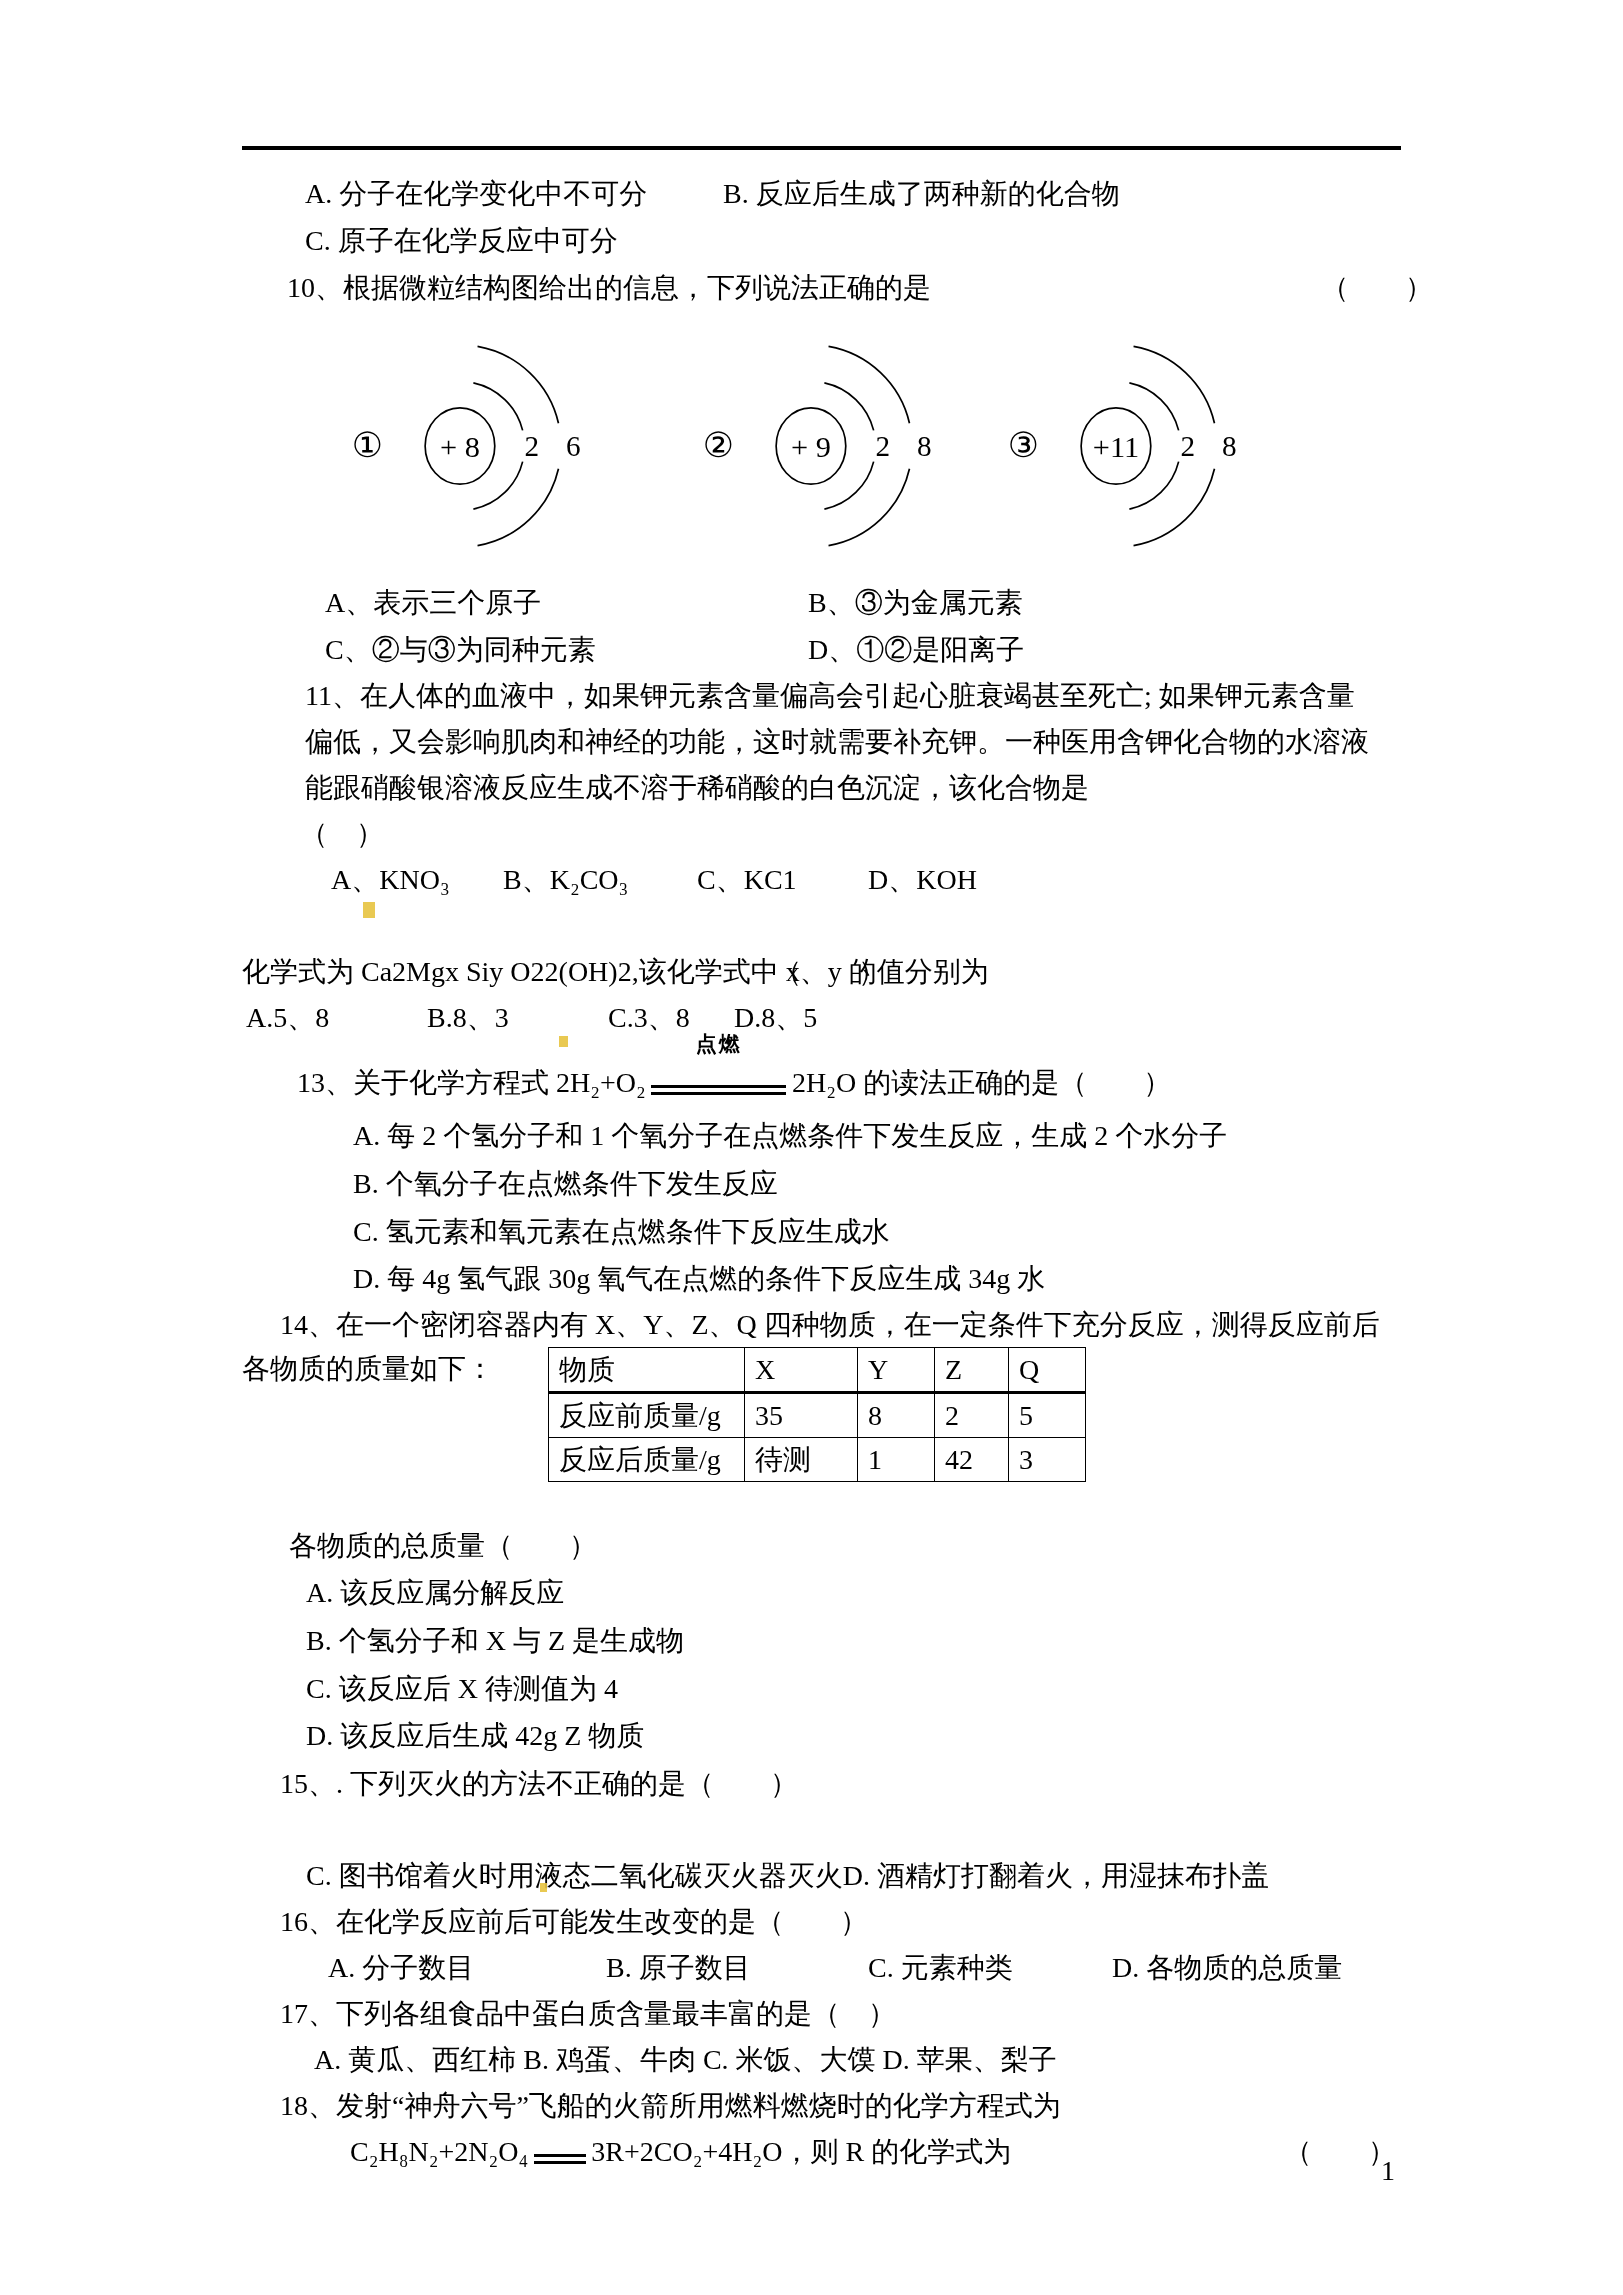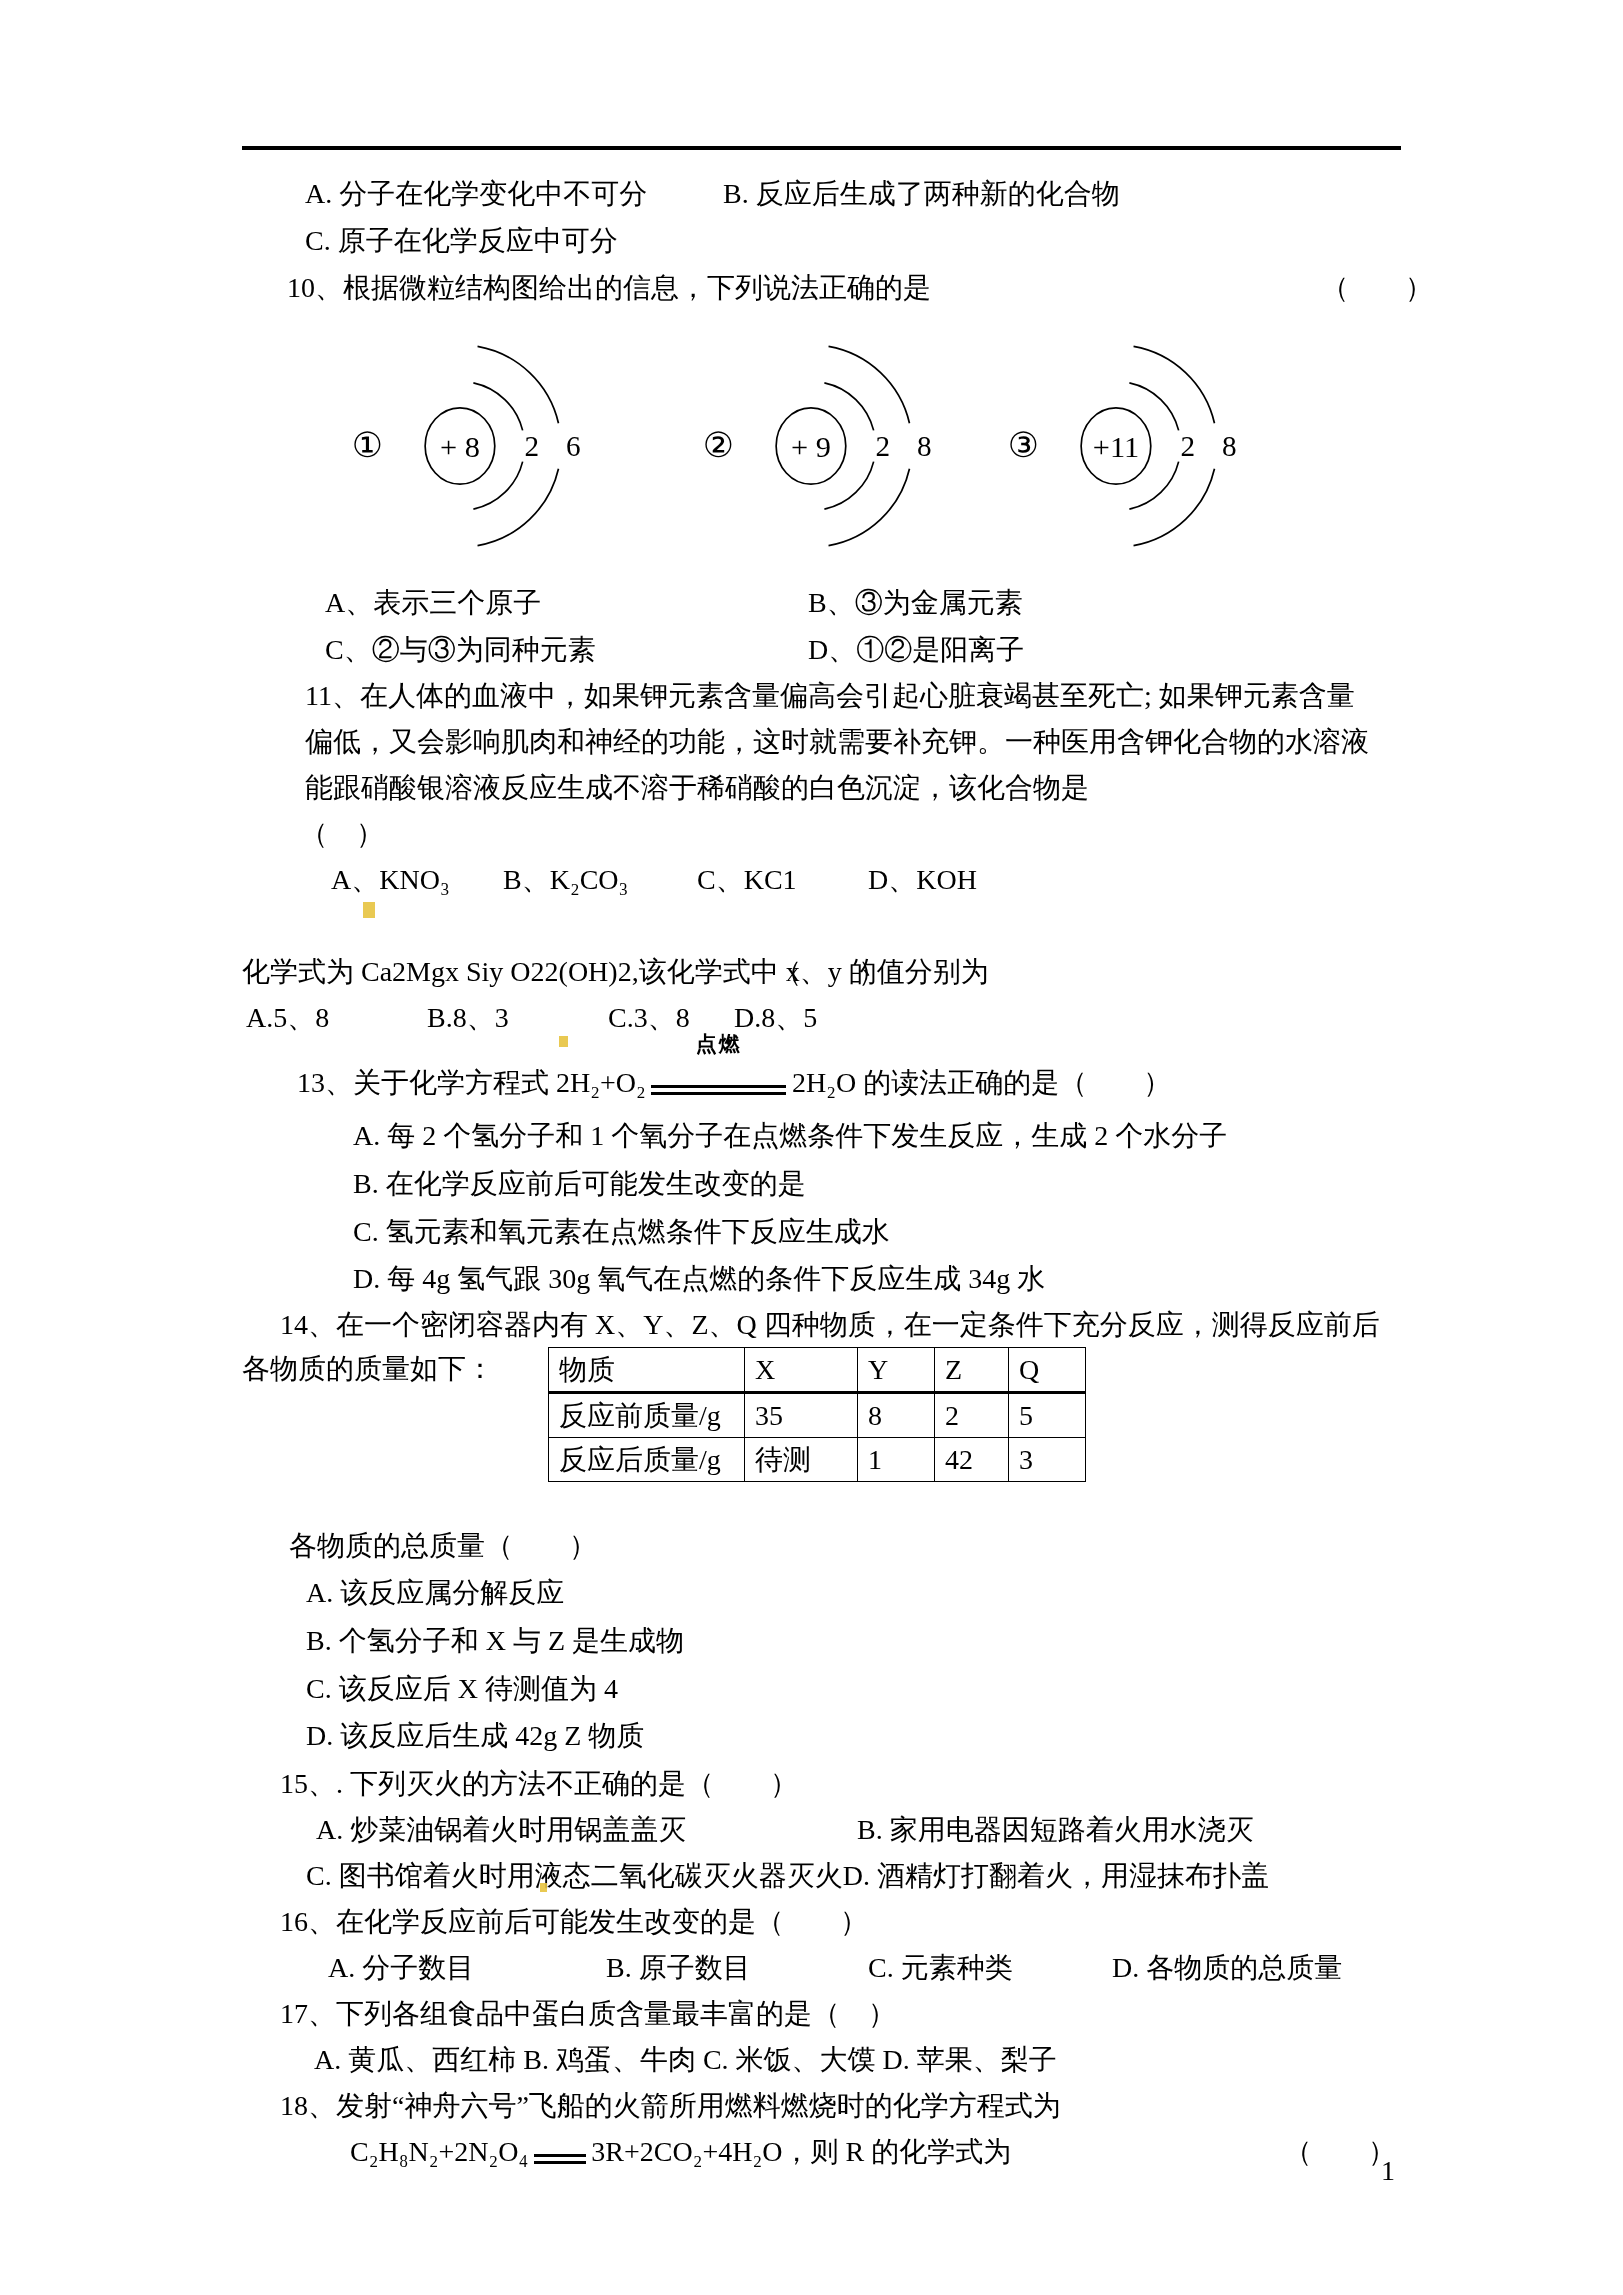--- a/index.html
+++ b/index.html
@@ -133,21 +133,21 @@
   </div>
   <div class="mark" style="left:559px;top:1036px;width:9px;height:11.2px"></div>
 
   <div class="ln" style="top:1060px">
     <span class="seg" style="left:297px"><span>13、关于化学方程式 2H₂+O₂</span><span class="eqwrap"><span class="over">点燃</span><span class="dline"></span></span><span>2H₂O 的读法正确的是（　　）</span></span>
   </div>
   <div class="ln" style="top:1113px">
     <span class="seg" style="left:353px">A. 每 2 个氢分子和 1 个氧分子在点燃条件下发生反应，生成 2 个水分子</span>
   </div>
   <div class="ln" style="top:1161px">
-    <span class="seg" style="left:353px">B. 在化学反应前后可能发生改变的是</span>
+    <span class="seg" style="left:353px">B. 个氧分子在点燃条件下发生反应</span>
   </div>
   <div class="ln" style="top:1209px">
     <span class="seg" style="left:353px">C. 氢元素和氧元素在点燃条件下反应生成水</span>
   </div>
   <div class="ln" style="top:1256px">
     <span class="seg" style="left:353px">D. 每 4g 氢气跟 30g 氧气在点燃的条件下反应生成 34g 水</span>
   </div>
 
   <div class="ln" style="top:1302px">
     <span class="seg" style="left:280px">14、在一个密闭容器内有 X、Y、Z、Q 四种物质，在一定条件下充分反应，测得反应前后</span>
@@ -194,24 +194,20 @@
   <div class="ln" style="top:1666px">
     <span class="seg" style="left:306px">C. 该反应后 X 待测值为 4</span>
   </div>
   <div class="ln" style="top:1713px">
     <span class="seg" style="left:306px">D. 该反应后生成 42g Z 物质</span>
   </div>
 
   <div class="ln" style="top:1761px">
     <span class="seg" style="left:280px">15、. 下列灭火的方法不正确的是（　　）</span>
   </div>
-  <div class="ln" style="top:1807px">
-    <span class="seg" style="left:316px">A. 炒菜油锅着火时用锅盖盖灭</span>
-    <span class="seg" style="left:857px">B. 家用电器因短路着火用水浇灭</span>
-  </div>
   <div class="ln" style="top:1853px">
     <span class="seg" style="left:306px">C. 图书馆着火时用液态二氧化碳灭火器灭火D. 酒精灯打翻着火，用湿抹布扑盖</span>
   </div>
   <div class="mark" style="left:540px;top:1883px;width:6.7px;height:9px"></div>
 
   <div class="ln" style="top:1899px">
     <span class="seg" style="left:280px">16、在化学反应前后可能发生改变的是（　　）</span>
   </div>
   <div class="ln" style="top:1945px">
     <span class="seg" style="left:328px">A. 分子数目</span>

